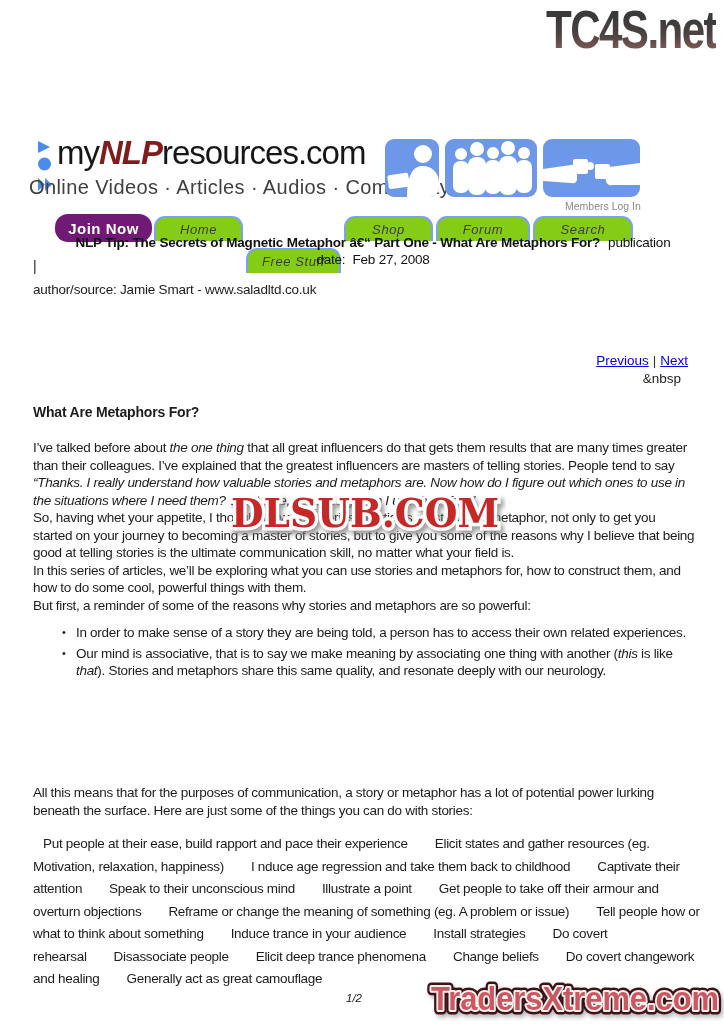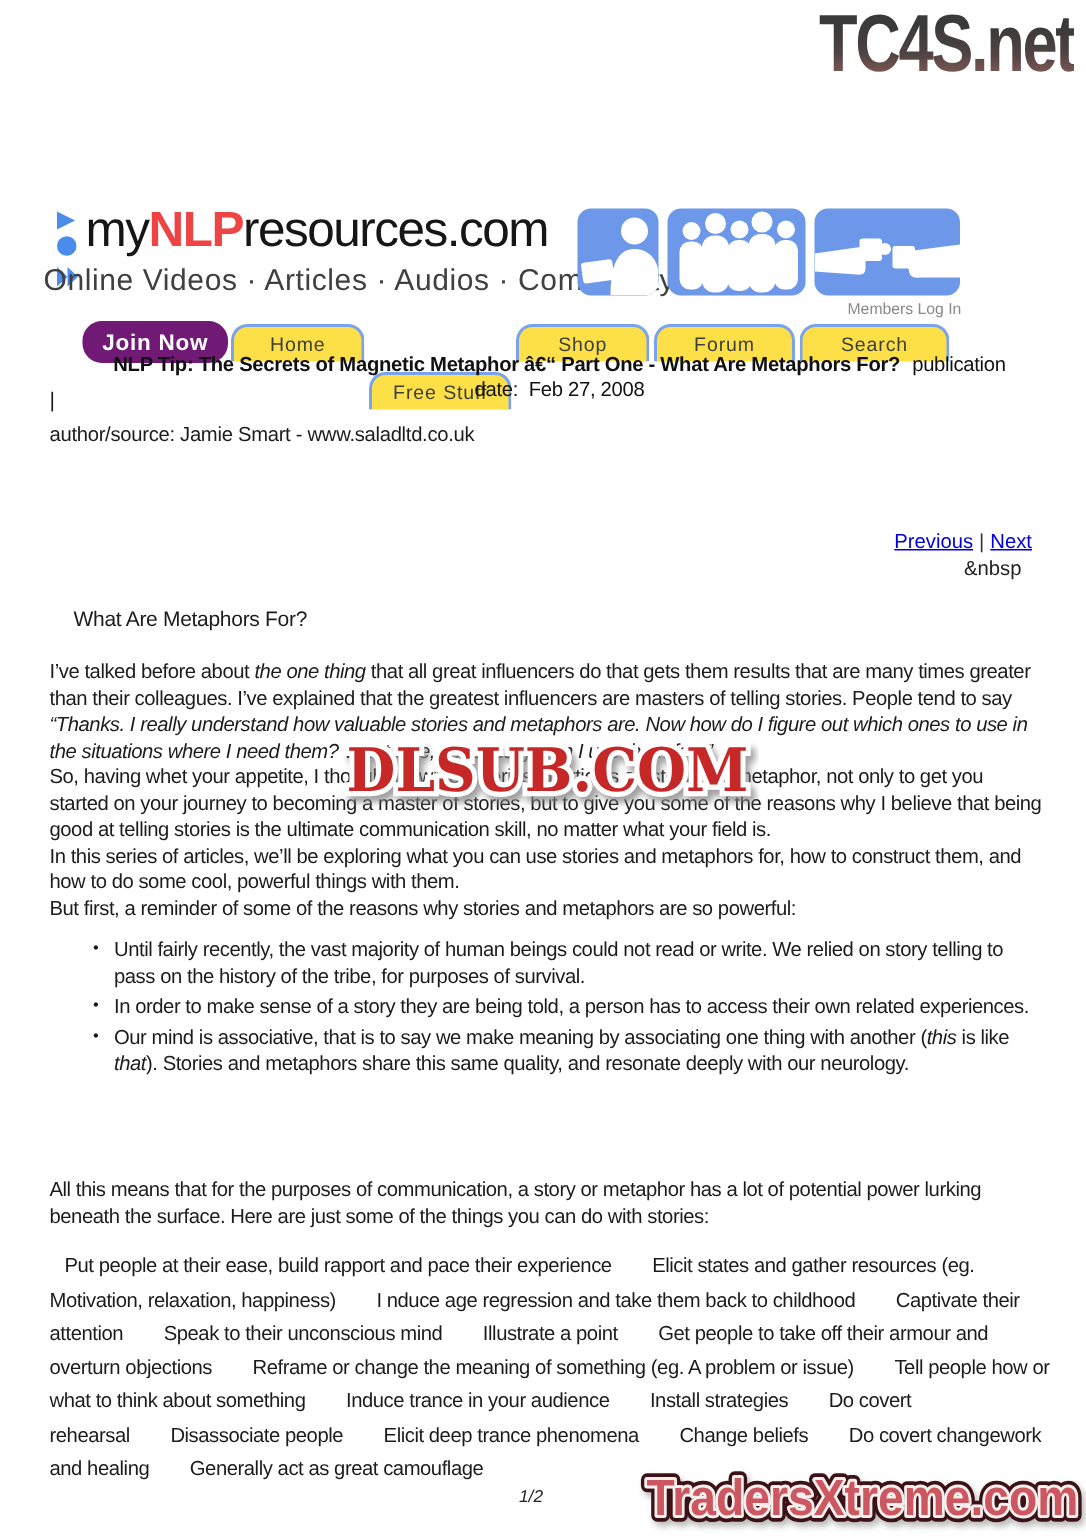--- a/index.html
+++ b/index.html
@@ -10,55 +10,55 @@
   
   .tc4s{
     position:absolute;top:2px;right:8px;font-size:54px;font-weight:bold;
     letter-spacing:-2px;line-height:1;transform:scaleX(0.78);transform-origin:100% 0;
     background:linear-gradient(#3a3a3a 30%,#4e4343 62%,#8a5f5a 95%);
     -webkit-background-clip:text;background-clip:text;color:transparent;
   }
   
   .logo-icon{position:absolute;left:36px;top:140px;}
   .logo-text{position:absolute;left:57px;top:134px;font-size:33px;letter-spacing:-1px;color:#161616;}
-  .logo-text .nlp{color:#ef4444;font-weight:bold;}
+  .logo-text .nlp{color:#7f1d1d;font-weight:bold;font-style:italic;}
   .tagline{position:absolute;left:29px;top:176px;font-size:20px;color:#404040;letter-spacing:0.4px;}
   .panels{position:absolute;left:385px;top:139px;display:flex;gap:6px;}
   .panel{background:#6d97e8;border-radius:9px;height:58px;overflow:hidden;}
   .p1{width:54px;}.p2{width:92px;}.p3{width:97px;}
   .members{position:absolute;left:565px;top:200px;font-size:10.5px;color:#8a8a8a;}
   
   .join{
     position:absolute;left:55px;top:214px;width:97px;height:28px;background:#701a75;color:#fff;
     border-radius:13px;font-size:15px;font-weight:bold;letter-spacing:0.5px;
     display:flex;align-items:center;justify-content:center;
   }
   .tabs{position:absolute;left:154px;top:216px;display:flex;gap:3px;}
   .tab{
     box-sizing:border-box;border:2px solid #7aa3ec;border-bottom:none;border-radius:11px 11px 0 0;
-    height:25px;background:#fde047;font-size:13px;color:#3d3d3d;letter-spacing:0.6px;
-    display:flex;align-items:center;justify-content:center;
+    height:25px;background:#84cc16;font-size:13px;color:#3d3d3d;letter-spacing:0.6px;
+    display:flex;align-items:center;justify-content:center;font-style:italic;
   }
   .tab.w1{width:89px;}.tab.w2{width:95px;margin-top:32px;}.tab.w3{width:89px;}.tab.w4{width:94px;}.tab.w5{width:100px;}
   
   .title-block{
     position:absolute;left:58px;top:234px;width:630px;text-align:center;
     font-size:13.5px;line-height:17px;letter-spacing:-0.2px;color:#111;
   }
   .title-block .t-bold{font-weight:bold;}
   .title-block .pub{margin-left:8px;}
   .pipe{position:absolute;left:33px;top:258px;font-size:14px;}
   .author{position:absolute;left:33px;top:282px;font-size:13.5px;letter-spacing:-0.2px;}
   
   .prevnext{position:absolute;top:353px;right:36px;font-size:13.5px;}
   .prevnext a{color:#0000dd;text-decoration:underline;}
   .prevnext .sep{color:#333;margin:0 4px;}
   .nbsp-lit{position:absolute;top:371px;right:43px;font-size:13.5px;color:#222;}
   
-  .heading{position:absolute;left:33px;top:404px;font-size:14px;font-weight:normal;letter-spacing:-0.2px;margin-left:16px;}
+  .heading{position:absolute;left:33px;top:404px;font-size:14px;font-weight:bold;letter-spacing:-0.2px;}
   .para{font-size:13.5px;line-height:17.5px;letter-spacing:-0.3px;color:#1c1c1c;}
   .p-main{position:absolute;left:33px;top:439px;width:662px;}
   .p-main em{font-style:italic;}
   .p-main .q{font-weight:normal;font-style:italic;}
   .bullets{position:absolute;left:33px;top:624px;width:664px;}
   .bullets ul{list-style:none;padding:0;margin:0 0 0 27px;}
   .bullets li{position:relative;padding-left:16px;margin-bottom:3px;}
   .bullets li::before{content:"\2022";position:absolute;left:2px;top:0;font-size:11px;line-height:17.5px;color:#1c1c1c;}
   .bullets em{font-style:italic;}
   .p-all{position:absolute;left:33px;top:784px;width:662px;}
@@ -139,21 +139,20 @@
 <div class="para p-main"><span>I’ve talked before about </span><em>the one thing</em><span> that all great influencers do that gets them results that are many times greater than their colleagues. I’ve explained that the greatest influencers are masters of telling stories. People tend to say </span><span class="q">“Thanks. I really understand how valuable stories and metaphors are. Now how do I figure out which ones to use in the situations where I need them? What else, specifically, can I use them for?”</span><br><span>So, having whet your appetite, I thought I’d write a series of articles on story and metaphor, not only to get you started on your journey to becoming a master of stories, but to give you some of the reasons why I believe that being good at telling stories is the ultimate communication skill, no matter what your field is.</span><br><span>In this series of articles, we’ll be exploring what you can use stories and metaphors for, how to construct them, and how to do some cool, powerful things with them.</span><br><span>But first, a reminder of some of the reasons why stories and metaphors are so powerful:</span></div>
 
 <svg class="dlsub" width="282" height="56" viewBox="0 0 282 56">
   <g style="filter:drop-shadow(3px 4px 2px rgba(130,130,130,0.75));">
     <text x="141" y="43" text-anchor="middle" textLength="268" lengthAdjust="spacingAndGlyphs" font-family="DejaVu Serif, serif" font-size="40" font-weight="bold" fill="#c62828" stroke="#ffffff" stroke-width="7" paint-order="stroke">DLSUB.COM</text>
   </g>
 </svg>
 
 <div class="para bullets">
   <ul>
-    <li><span>Until fairly recently, the vast majority of human beings could not read or write. We relied on story telling to pass on the history of the tribe, for purposes of survival.</span></li>
     <li><span>In order to make sense of a story they are being told, a person has to access their own related experiences.</span></li>
     <li><span>Our mind is associative, that is to say we make meaning by associating one thing with another (</span><em>this</em><span> is like </span><em>that</em><span>). Stories and metaphors share this same quality, and resonate deeply with our neurology.</span></li>
   </ul>
 </div>
 
 <div class="para p-all">All this means that for the purposes of communication, a story or metaphor has a lot of potential power lurking beneath the surface. Here are just some of the things you can do with stories:</div>
 
 <div class="para things">
   <span class="thing">Put people at their ease, build rapport and pace their experience</span><span class="thing">Elicit states and gather resources (eg. Motivation, relaxation, happiness)</span><span class="thing">I nduce age regression and take them back to childhood</span><span class="thing">Captivate their attention</span><span class="thing">Speak to their unconscious mind</span><span class="thing">Illustrate a point</span><span class="thing">Get people to take off their armour and overturn objections</span><span class="thing">Reframe or change the meaning of something (eg. A problem or issue)</span><span class="thing">Tell people how or what to think about something</span><span class="thing">Induce trance in your audience</span><span class="thing">Install strategies</span><span class="thing">Do covert rehearsal</span><span class="thing">Disassociate people</span><span class="thing">Elicit deep trance phenomena</span><span class="thing">Change beliefs</span><span class="thing">Do covert changework and healing</span><span class="thing">Generally act as great camouflage</span>
 </div>

